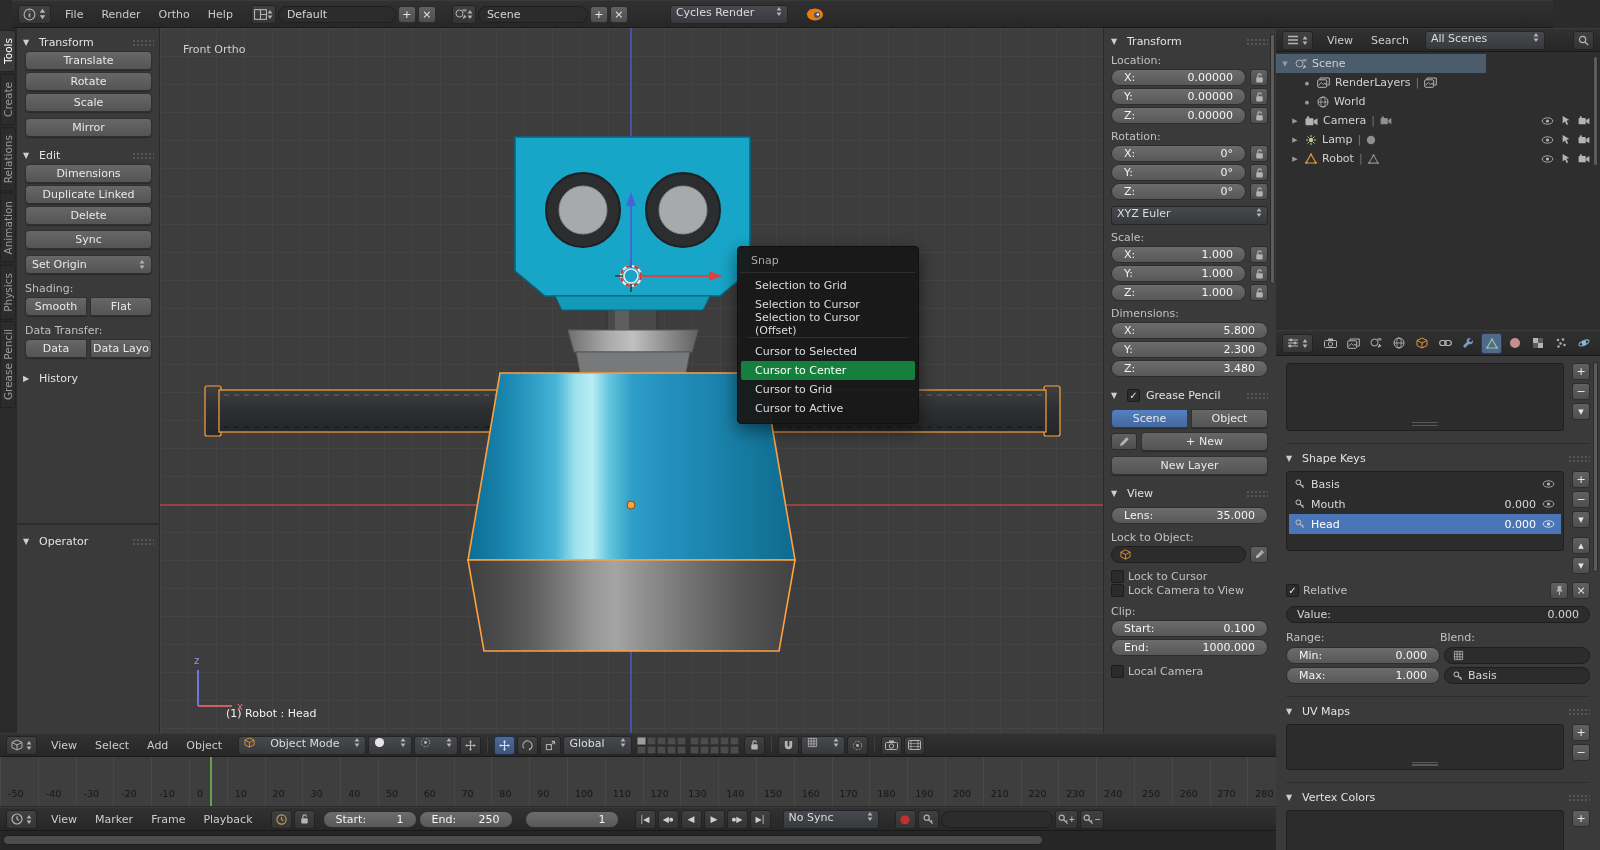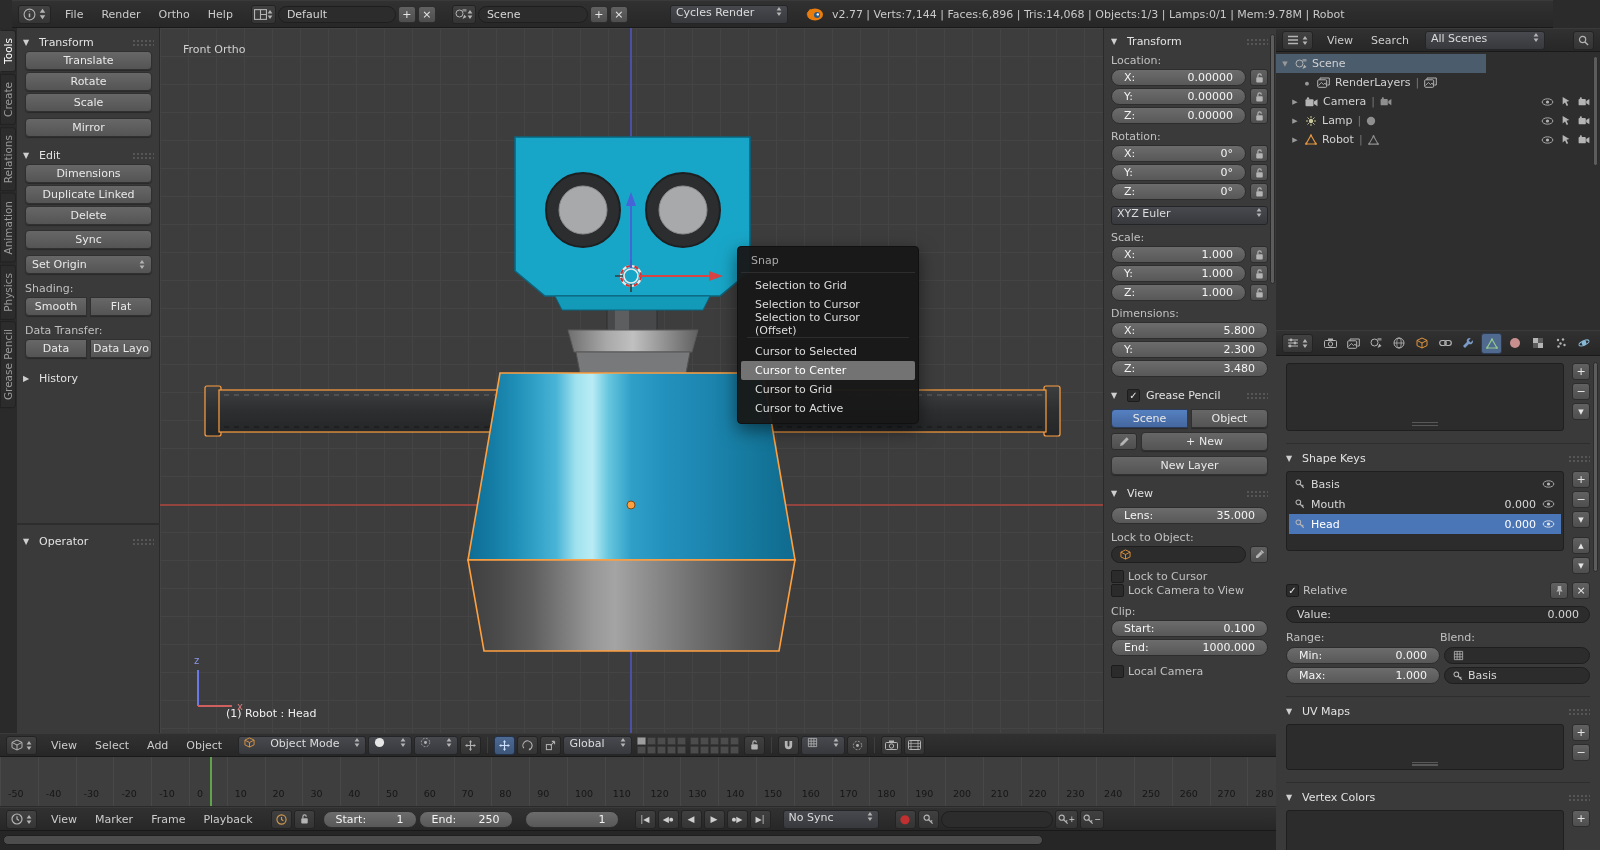--- a/index.html
+++ b/index.html
@@ -28,21 +28,21 @@
   .row{display:flex;align-items:center;gap:4px}
   .sq{width:18px;height:17px;background:linear-gradient(#616161,#4e4e4e);border:1px solid #2d2d2d;border-radius:3px;display:flex;align-items:center;justify-content:center;color:#e6e6e6;font-size:11px}
   .listbox{background:#2c2c2c;border:1px solid #1f1f1f;border-radius:3px;position:relative}
   .handle{height:5px;width:26px;margin:2px auto 0;background:repeating-linear-gradient(#585858 0 1px,transparent 1px 2.5px)}
   
   .tbtn{width:127px;margin:0 auto 2px}
   .ttab{writing-mode:vertical-rl;transform:rotate(180deg);color:#9b9b9b;background:#2c2c2c;border:1px solid #222;border-radius:3px 0 0 3px;padding:7px 1px;text-align:center;font-size:10.5px;margin-bottom:2px}
   .ttab.on{background:#3a3a3a;color:#fff;border-right-color:#3a3a3a}
   
   .snap-item{height:19px;display:flex;align-items:center;padding:0 14px;color:#dddddd;border-radius:2px}
-  .snap-item.on{background:#737373;color:#fff}
+  .snap-item.on{background:#15803d;color:#fff}
   
   .orow{height:19px;display:flex;align-items:center;gap:5px;padding:0 4px;position:relative}
   .orow.sel{background:#4b5c6d}
   .tgl{width:10px;text-align:center;color:#999;font-size:7px;flex:none}
   .pipe{color:#777}
   .restrict{margin-left:auto;display:flex;gap:7px;align-items:center;padding-right:6px;color:#9e9e9e}
   
   .ptab{width:23px;height:21px;display:flex;align-items:center;justify-content:center;border-radius:3px}
   .ptab.on{background:#50698e;border:1px solid #2c3b55}
   .skrow{height:20px;display:flex;align-items:center;gap:6px;padding:0 6px;color:#d8d8d8}
@@ -256,21 +256,20 @@
     <svg class="si" width="6" height="11">
         <use href="#i-dd"></use>
       </svg>
   </div>
   <svg width="20" height="15" style="margin-left:14px">
     <ellipse cx="11" cy="7.5" rx="8" ry="6" fill="#e87d0d"></ellipse>
       <circle cx="13" cy="8" r="3" fill="#2a5a86"></circle>
       <circle cx="13.8" cy="7.4" r="1.2" fill="#fff"></circle>
       <path d="M1 9c2-3 5-5 8-5L6 2z" fill="#e87d0d"></path>
   </svg>
-  <span class="lbl" style="margin-left:6px;color:#c9c9c9;white-space:nowrap">v2.77 | Verts:7,144 | Faces:6,896 | Tris:14,068 | Objects:1/3 | Lamps:0/1 | Mem:9.78M | Robot</span>
 </div>
 
 <div class="abs" id="view3d" style="left:0;top:28px;width:1276px;height:729px;border-right:2px solid #1a1a1a">
 
   <div class="abs" id="canvas" style="left:160px;top:0;width:943px;height:705px;overflow:hidden;background-color:#3d3d3d;background-image:linear-gradient(#444 1px,transparent 1px),linear-gradient(90deg,#444 1px,transparent 1px);background-size:28px 28px">
     <div class="abs" style="left:470px;top:0;width:2px;height:705px;background:#4b50a4"></div>
     <div class="abs" style="left:0;top:476px;width:943px;height:2px;background:#94443f"></div>
 
     <svg class="abs" width="943" height="705" viewBox="0 0 943 705" style="left:0;top:0">
       <defs>
@@ -908,20 +907,27 @@
         <span class="tgl" style="font-size:5px">●</span>
         <svg class="si" width="13" height="11">
             <use href="#i-layers"></use>
           </svg>
         <span>RenderLayers</span>
         <span class="pipe">|</span>
         <svg class="si" width="13" height="11">
             <use href="#i-layers"></use>
           </svg>
       </div>
+      <div class="orow" style="padding-left:26px">
+        <span class="tgl" style="font-size:5px">●</span>
+        <svg class="si" width="12" height="12">
+            <use href="#i-world"></use>
+          </svg>
+        <span>World</span>
+      </div>
       <div class="orow" style="padding-left:14px">
         <span class="tgl">▶</span>
         <svg class="si" width="13" height="10">
             <use href="#i-cam"></use>
           </svg>
         <span>Camera</span>
         <span class="pipe">|</span>
         <svg class="si" width="12" height="9" style="color:#8f8f8f">
             <use href="#i-cam"></use>
           </svg>

